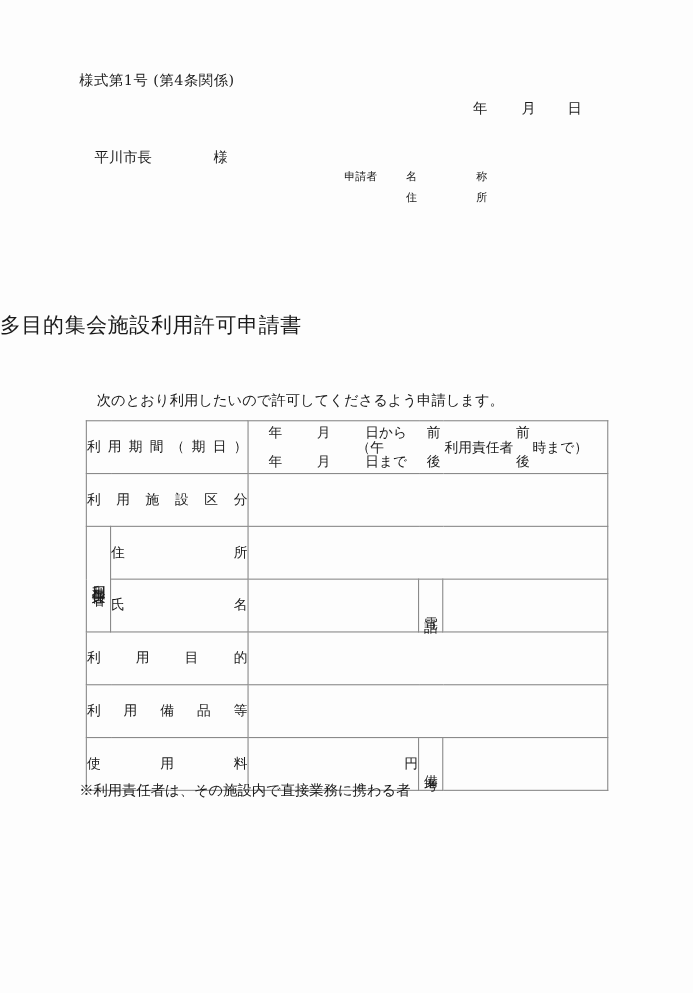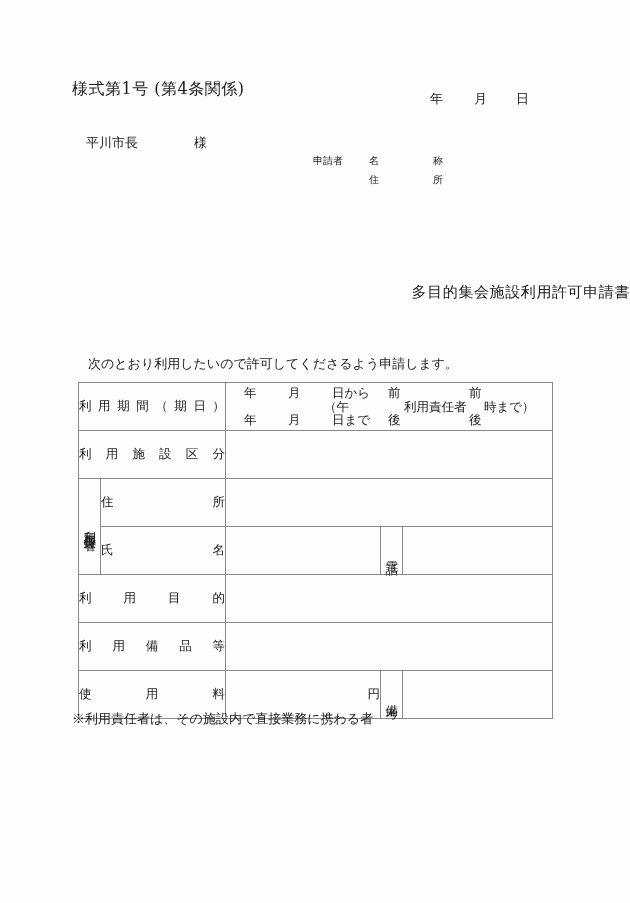--- a/index.html
+++ b/index.html
@@ -19,22 +19,22 @@
   .page {
     position: absolute;
     inset: 0;
     background: #fdfdfd;
   }
 
   
   .form-no {
     position: absolute;
     left: 72px;
-    top: 79px;
-    font-size: 16px;
+    top: 64px;
+    font-size: 13px;
     letter-spacing: 0.5px;
     white-space: nowrap;
   }
 
   .date-line {
     position: absolute;
     left: 430px;
     top: 90px;
     font-size: 13px;
     white-space: nowrap;
@@ -79,22 +79,22 @@
     justify-content: space-between;
     width: 74px;
   }
 
   
   .doc-title {
     position: absolute;
     left: 0;
     right: 0;
     top: 283px;
-    text-align: right;
-    font-size: 15px;
+    text-align: left;
+    font-size: 19px;
     letter-spacing: 0.6px;
   }
 
   
   .lead {
     position: absolute;
     left: 88px;
     top: 355px;
     font-size: 13px;
     white-space: nowrap;

